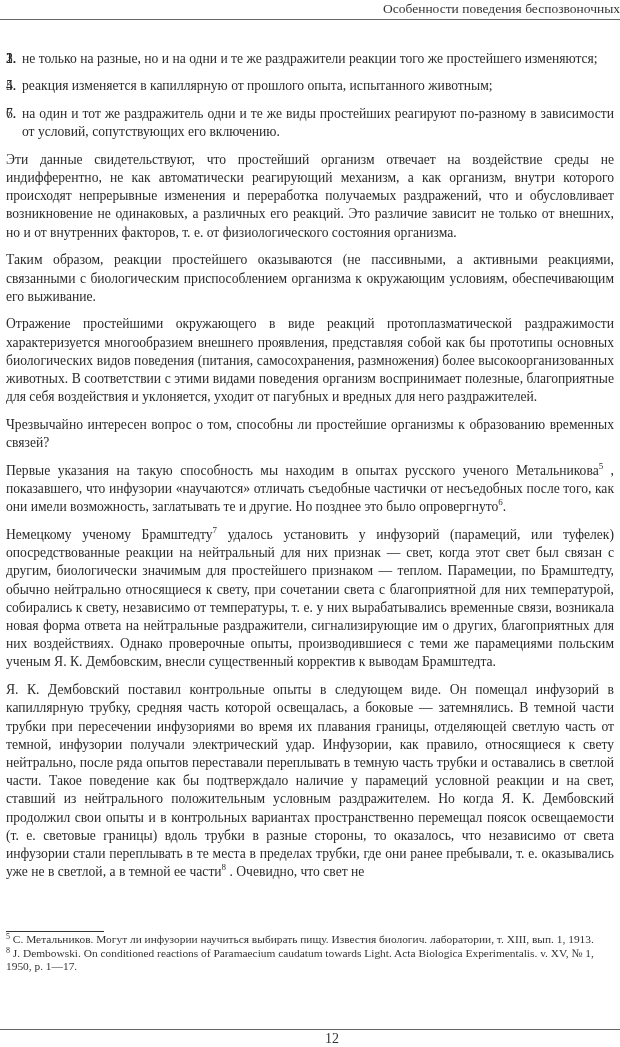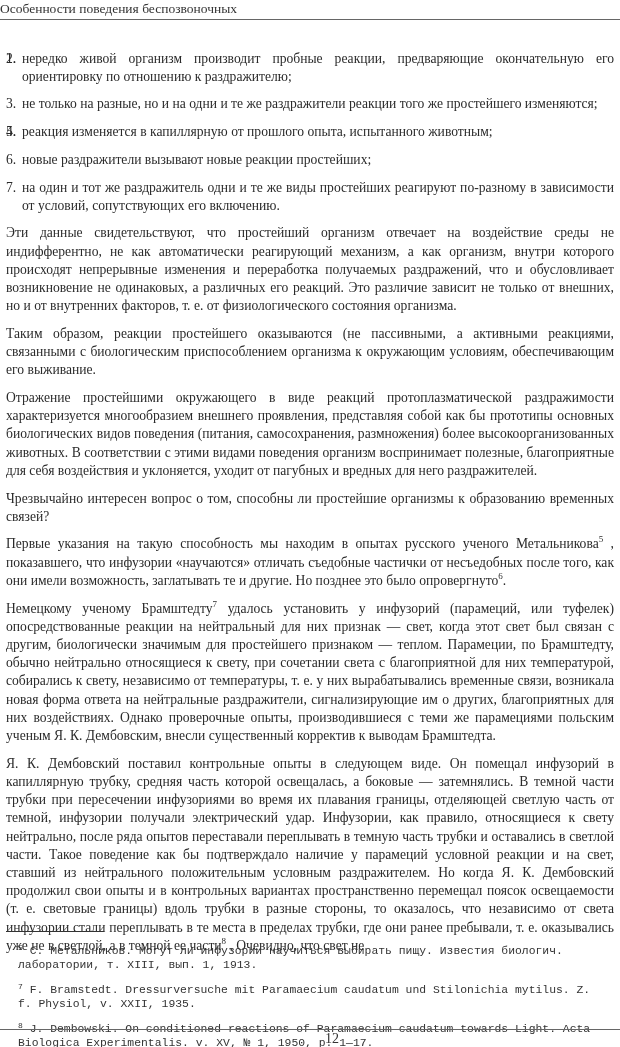--- a/index.html
+++ b/index.html
@@ -3,78 +3,77 @@
 <meta charset="utf-8">
 <style>
   html, body { margin: 0; padding: 0; background: #ffffff; }
   body {
     width: 620px; height: 1047px; position: relative; overflow: hidden;
     font-family: "Liberation Serif", "DejaVu Serif", serif;
     color: #2a2a2a;
   }
   .running-head {
     position: absolute; left: 0; top: 0; width: 620px; height: 20px;
-    text-align: left; font-size: 13.5px; line-height: 18px; color: #333;
+    text-align: right; font-size: 13.5px; line-height: 18px; color: #333;
   }
   .head-rule {
     position: absolute; left: 0; top: 19px; width: 620px; height: 1px; background: #666;
   }
   .content {
     position: absolute; left: 6px; top: 40px; width: 608px;
     font-size: 13.6px; line-height: 18.2px; text-align: justify;
   }
   ol.criteria { list-style: none; margin: 0; padding: 0; }
   ol.criteria li { position: relative; padding-left: 16px; margin-bottom: 9.5px; }
   ol.criteria li .num { position: absolute; left: 0; top: 0; }
   p { margin: 0 0 9.5px 0; }
   sup { font-size: 9px; line-height: 0; vertical-align: 6px; }
   .footnote-rule {
     position: absolute; left: 6px; top: 931px; width: 98px; height: 1px; background: #333;
   }
   .footnotes {
     position: absolute; left: 6px; top: 933px; width: 608px;
     font-size: 11.4px; line-height: 13.6px; color: #333; text-align: left;
   }
-  .footnotes div { margin: 12px; font-family: Liberation Mono, monospace; }
+  .footnotes div { margin: 0; }
   .footnotes sup { font-size: 8px; vertical-align: 4px; }
   .foot-rule {
     position: absolute; left: 0; top: 1029px; width: 620px; height: 1px; background: #666;
   }
   .page-number {
     position: absolute; left: 0; top: 1030px; width: 620px; text-align: center;
     font-size: 14px; line-height: 17px; color: #333; margin-left: 22px;
   }
 </style>
 </head>
 <body>
 
 <div class="running-head">Особенности поведения беспозвоночных</div>
 <div class="head-rule"></div>
 
 <div class="content">
   <ol class="criteria">
     <li><span class="num">1.</span></li>
-    <li><span class="num">2.</span><span>нередко живой организм производит пробные реакции, предваряющие окончательную его ориентировку по отношению к раздражителю;</span></li>
+    <li><span class="num">2.</span></li>
     <li><span class="num">3.</span><span>не только на разные, но и на одни и те же раздражители реакции того же простейшего изменяются;</span></li>
     <li><span class="num">4.</span></li>
     <li><span class="num">5.</span><span>реакция изменяется в капиллярную от прошлого опыта, испытанного животным;</span></li>
-    <li><span class="num">6.</span><span>новые раздражители вызывают новые реакции простейших;</span></li>
+    <li><span class="num">6.</span></li>
     <li><span class="num">7.</span><span>на один и тот же раздражитель одни и те же виды простейших реагируют по-разному в зависимости от условий, сопутствующих его включению.</span></li>
   </ol>
 
   <p>Эти данные свидетельствуют, что простейший организм отвечает на воздействие среды не индифферентно, не как автоматически реагирующий механизм, а как организм, внутри которого происходят непрерывные изменения и переработка получаемых раздражений, что и обусловливает возникновение не одинаковых, а различных его реакций. Это различие зависит не только от внешних, но и от внутренних факторов, т. е. от физиологического состояния организма.</p>
   <p>Таким образом, реакции простейшего оказываются (не пассивными, а активными реакциями, связанными с биологическим приспособлением организма к окружающим условиям, обеспечивающим его выживание.</p>
   <p>Отражение простейшими окружающего в виде реакций протоплазматической раздражимости характеризуется многообразием внешнего проявления, представляя собой как бы прототипы основных биологических видов поведения (питания, самосохранения, размножения) более высокоорганизованных животных. В соответствии с этими видами поведения организм воспринимает полезные, благоприятные для себя воздействия и уклоняется, уходит от пагубных и вредных для него раздражителей.</p>
   <p>Чрезвычайно интересен вопрос о том, способны ли простейшие организмы к образованию временных связей?</p>
   <p><span>Первые указания на такую способность мы находим в опытах русского ученого Метальникова</span><sup>5</sup><span> , показавшего, что инфузории «научаются» отличать съедобные частички от несъедобных после того, как они имели возможность, заглатывать те и другие. Но позднее это было опровергнуто</span><sup>6</sup><span>.</span></p>
   <p><span>Немецкому ученому Брамштедту</span><sup>7</sup><span> удалось установить у инфузорий (парамеций, или туфелек) опосредствованные реакции на нейтральный для них признак — свет, когда этот свет был связан с другим, биологически значимым для простейшего признаком — теплом. Парамеции, по Брамштедту, обычно нейтрально относящиеся к свету, при сочетании света с благоприятной для них температурой, собирались к свету, независимо от температуры, т. е. у них вырабатывались временные связи, возникала новая форма ответа на нейтральные раздражители, сигнализирующие им о других, благоприятных для них воздействиях. Однако проверочные опыты, производившиеся с теми же парамециями польским ученым Я. К. Дембовским, внесли существенный корректив к выводам Брамштедта.</span></p>
   <p><span>Я. К. Дембовский поставил контрольные опыты в следующем виде. Он помещал инфузорий в капиллярную трубку, средняя часть которой освещалась, а боковые — затемнялись. В темной части трубки при пересечении инфузориями во время их плавания границы, отделяющей светлую часть от темной, инфузории получали электрический удар. Инфузории, как правило, относящиеся к свету нейтрально, после ряда опытов переставали переплывать в темную часть трубки и оставались в светлой части. Такое поведение как бы подтверждало наличие у парамеций условной реакции и на свет, ставший из нейтрального положительным условным раздражителем. Но когда Я. К. Дембовский продолжил свои опыты и в контрольных вариантах пространственно перемещал поясок освещаемости (т. е. световые границы) вдоль трубки в разные стороны, то оказалось, что независимо от света инфузории стали переплывать в те места в пределах трубки, где они ранее пребывали, т. е. оказывались уже не в светлой, а в темной ее части</span><sup>8</sup><span> . Очевидно, что свет не</span></p>
 </div>
 
 <div class="footnote-rule"></div>
 <div class="footnotes">
   <div><sup>5</sup><span> С. Метальников. Могут ли инфузории научиться выбирать пищу. Известия биологич. лаборатории, т. XIII, вып. 1, 1913.</span></div>
-  <div><sup>7</sup><span> F. Bramstedt. Dressurversuche mit Paramaecium caudatum und Stilonichia mytilus. Z. f. Physiol, v. XXII, 1935.</span></div>
   <div><sup>8</sup><span> J. Dembowski. On conditioned reactions of Paramaecium caudatum towards Light. Acta Biologica Experimentalis. v. XV, № 1, 1950, p. 1—17.</span></div>
 </div>
 
 <div class="foot-rule"></div>
 <div class="page-number">12</div>
 
 </body></html>

